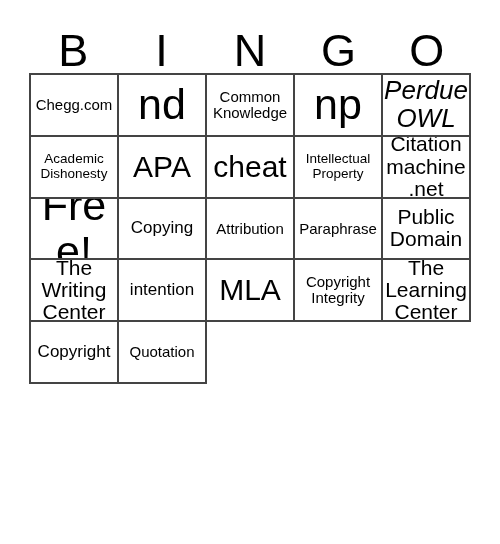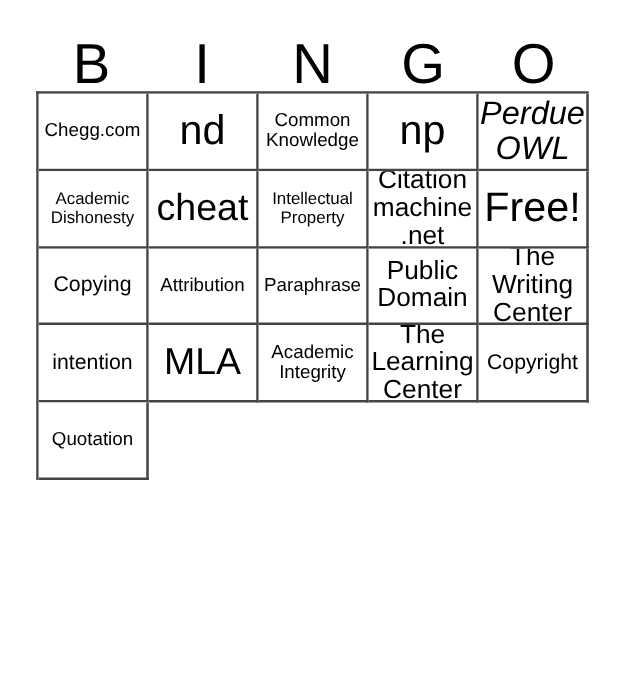--- a/index.html
+++ b/index.html
@@ -73,21 +73,21 @@
   .cell-text {
     display: block;
     width: 100%;
     text-align: center;
     line-height: 1.06;
     color: #000000;
     word-wrap: break-word;
   }
 
   
-  .fs-xxl .cell-text { font-size: 33px; }
+  .fs-xxl .cell-text { font-size: 43px; }
   .fs-xl  .cell-text { font-size: 30px; }
   .fs-lg  .cell-text { font-size: 26px; font-style: italic; }
   .fs-md  .cell-text { font-size: 21px; }
   .fs-sm  .cell-text { font-size: 17px; }
   .fs-xs  .cell-text { font-size: 15px; }
   .fs-xxs .cell-text { font-size: 13.5px; }
 </style>
 </head>
 <body>
 
@@ -116,20 +116,23 @@
         <span class="cell-text">np</span>
       </div>
     <div class="cell fs-lg">
         <span class="cell-text">Perdue OWL</span>
       </div>
 
     <div class="cell fs-xxs">
         <span class="cell-text">Academic Dishonesty</span>
       </div>
     <div class="cell fs-xl">
+        <span class="cell-text">APA</span>
+      </div>
+    <div class="cell fs-xl">
         <span class="cell-text">cheat</span>
       </div>
     <div class="cell fs-xxs">
         <span class="cell-text">Intellectual Property</span>
       </div>
     <div class="cell fs-md">
         <span class="cell-text">Citation machine .net</span>
       </div>
 
     <div class="cell fs-xxl">
@@ -152,21 +155,21 @@
         <span class="cell-text">The Writing Center</span>
       </div>
     <div class="cell fs-sm">
         <span class="cell-text">intention</span>
       </div>
 
     <div class="cell fs-xl">
         <span class="cell-text">MLA</span>
       </div>
     <div class="cell fs-xs">
-        <span class="cell-text">Academic Integrity</span>
+        <span class="cell-text">Copyright Integrity</span>
       </div>
     <div class="cell fs-md">
         <span class="cell-text">The Learning Center</span>
       </div>
     <div class="cell fs-sm">
         <span class="cell-text">Copyright</span>
       </div>
     <div class="cell fs-xs">
         <span class="cell-text">Quotation</span>
       </div>

